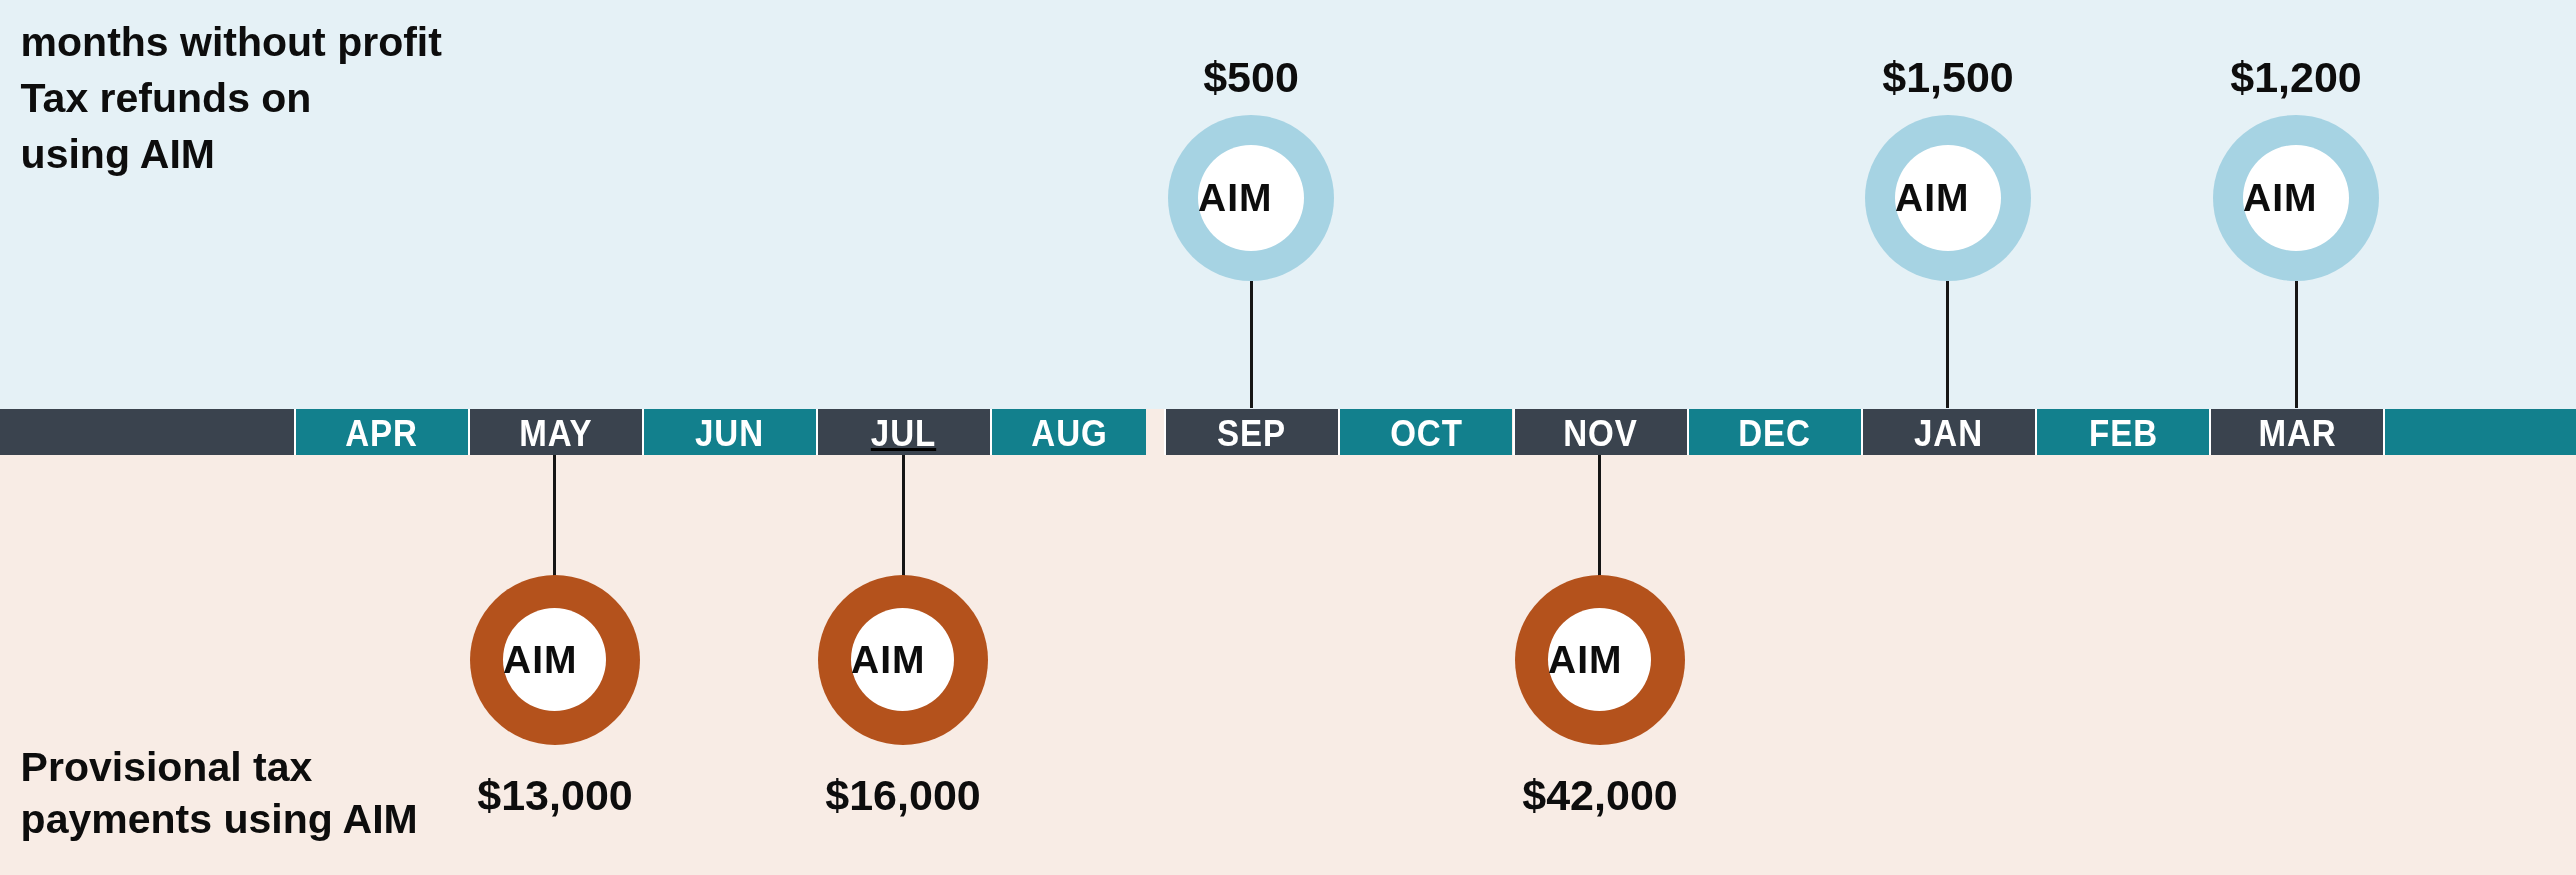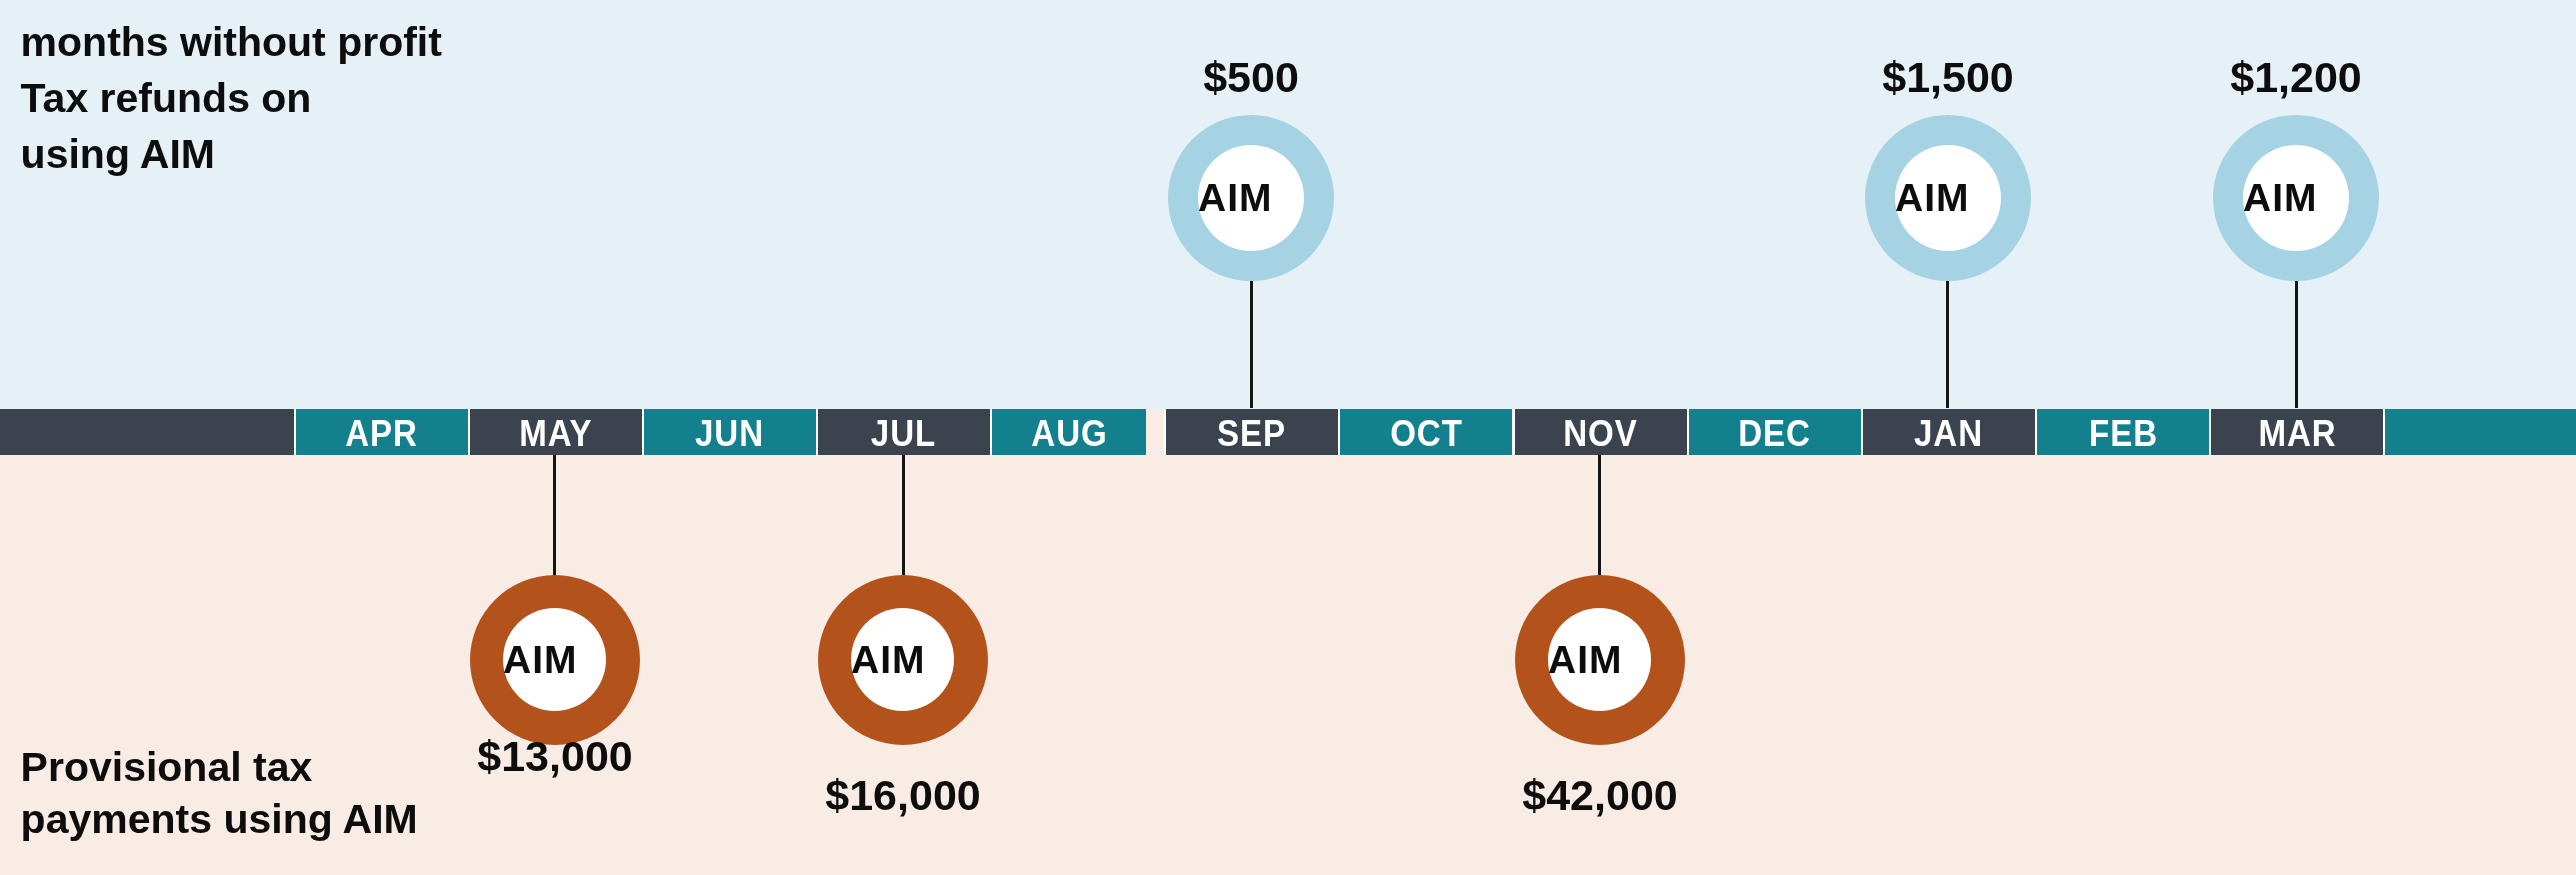--- a/index.html
+++ b/index.html
@@ -96,21 +96,21 @@
       <div class="bar-seg slate" style="left: 0px; width: 294px;"></div>
       <div class="bar-seg teal divided month-cell" style="left: 294px; width: 174px;">
         <span class="month-label" style="color: rgb(255, 255, 255);">APR</span>
       </div>
       <div class="bar-seg slate divided month-cell" style="left: 468px; width: 174px;">
         <span class="month-label" style="color: rgb(255, 255, 255);">MAY</span>
       </div>
       <div class="bar-seg teal divided month-cell" style="left: 642px; width: 174px;">
         <span class="month-label" style="color: rgb(255, 255, 255);">JUN</span>
       </div>
-      <div class="bar-seg slate divided month-cell" style="left: 816px; width: 174px;">
+      <div class="bar-seg slate divided month-cell" style="left: 816px; width: 174px; text-decoration: underline;">
         <span class="month-label" style="color: rgb(255, 255, 255);">JUL</span>
       </div>
       <div class="bar-seg teal divided month-cell" style="left: 990px; width: 156px;">
         <span class="month-label" style="color: rgb(255, 255, 255);">AUG</span>
       </div>
       <div class="bar-seg slate divided month-cell" style="left: 1164px; width: 174px;">
         <span class="month-label" style="color: rgb(255, 255, 255);">SEP</span>
       </div>
       <div class="bar-seg teal divided month-cell" style="left: 1338px; width: 174px;">
         <span class="month-label" style="color: rgb(255, 255, 255);">OCT</span>
@@ -161,21 +161,21 @@
         </div>
         <div class="amount" style="left: 2296px; top: 53px;">$1,200</div>
       </div>
       <div class="marker">
         <div class="stem" style="left: 553px; top: 455px; height: 121px;"></div>
         <div class="ring" style="left: 470px; top: 575px; width: 170px; height: 170px; background: rgb(180, 82, 28);">
           <div class="inner" style="left: 33px; top: 33px; width: 103px; height: 103px;">
             <span class="badge-text">AIM</span>
           </div>
         </div>
-        <div class="amount" style="left: 555px; top: 732px;">$13,000</div>
+        <div class="amount" style="left: 555px; top: 771px;">$13,000</div>
       </div>
       <div class="marker">
         <div class="stem" style="left: 902px; top: 455px; height: 121px;"></div>
         <div class="ring" style="left: 818px; top: 575px; width: 170px; height: 170px; background: rgb(180, 82, 28);">
           <div class="inner" style="left: 33px; top: 33px; width: 103px; height: 103px;">
             <span class="badge-text">AIM</span>
           </div>
         </div>
         <div class="amount" style="left: 903px; top: 771px;">$16,000</div>
       </div>

